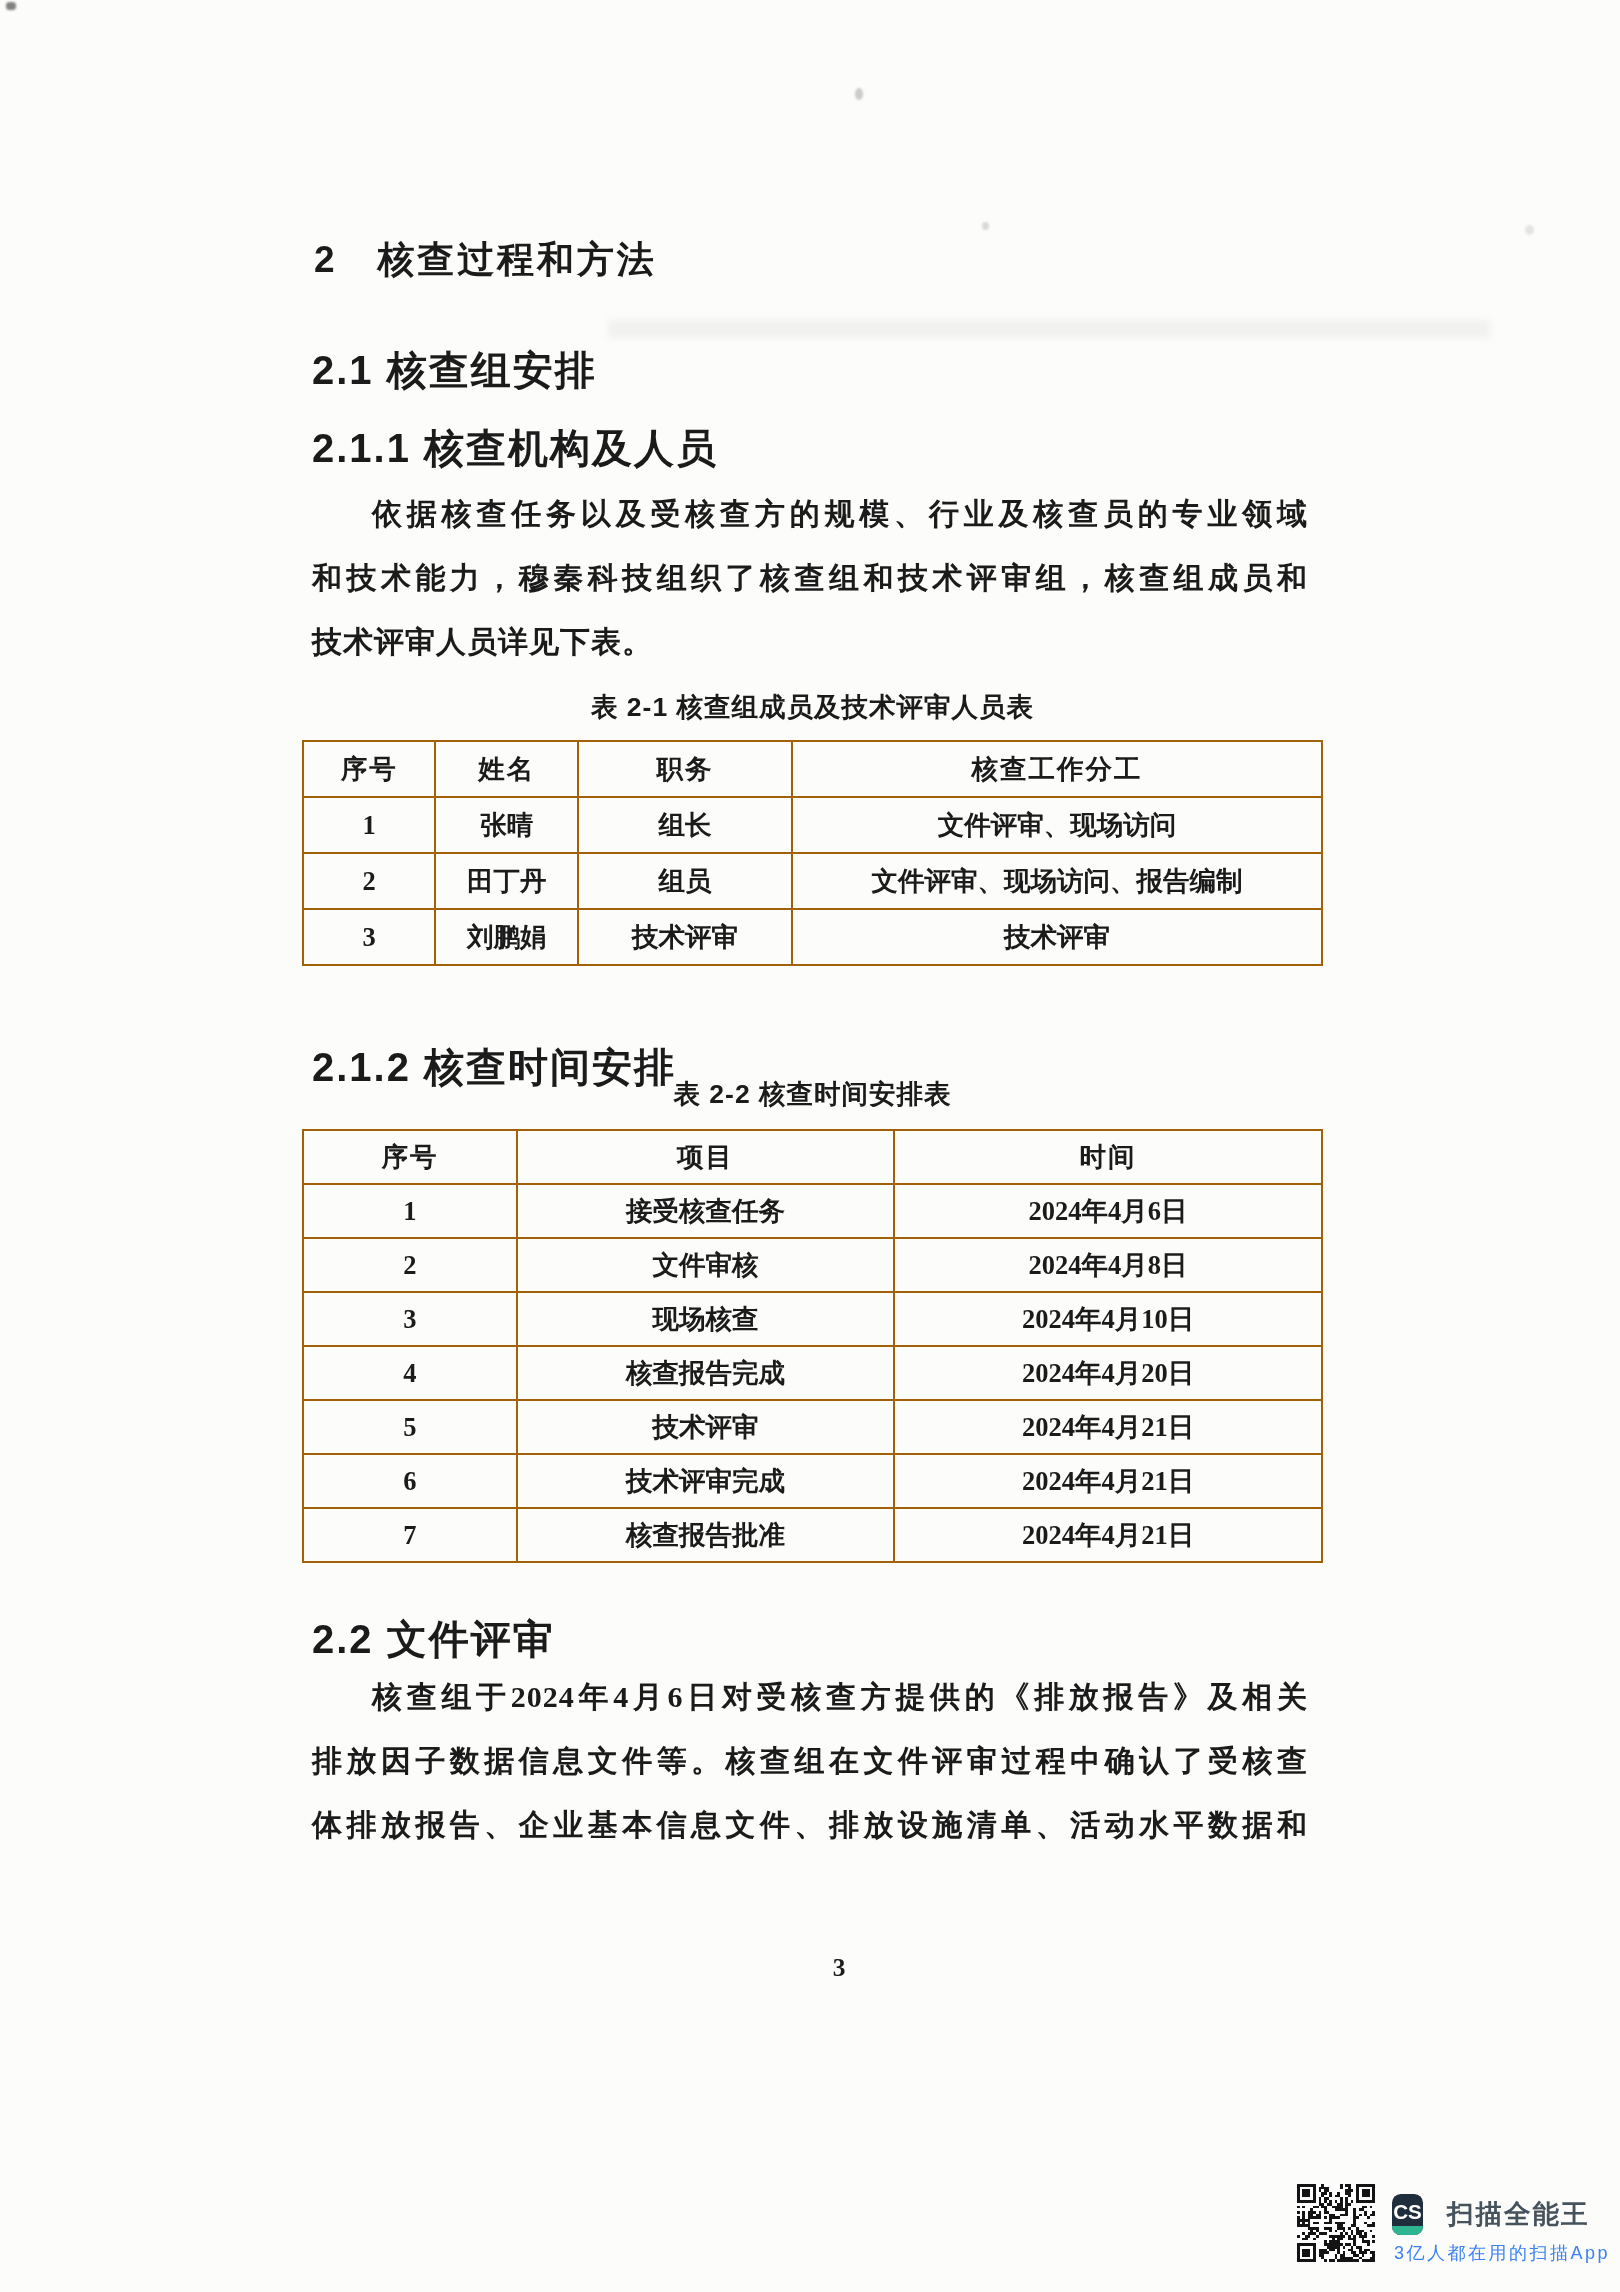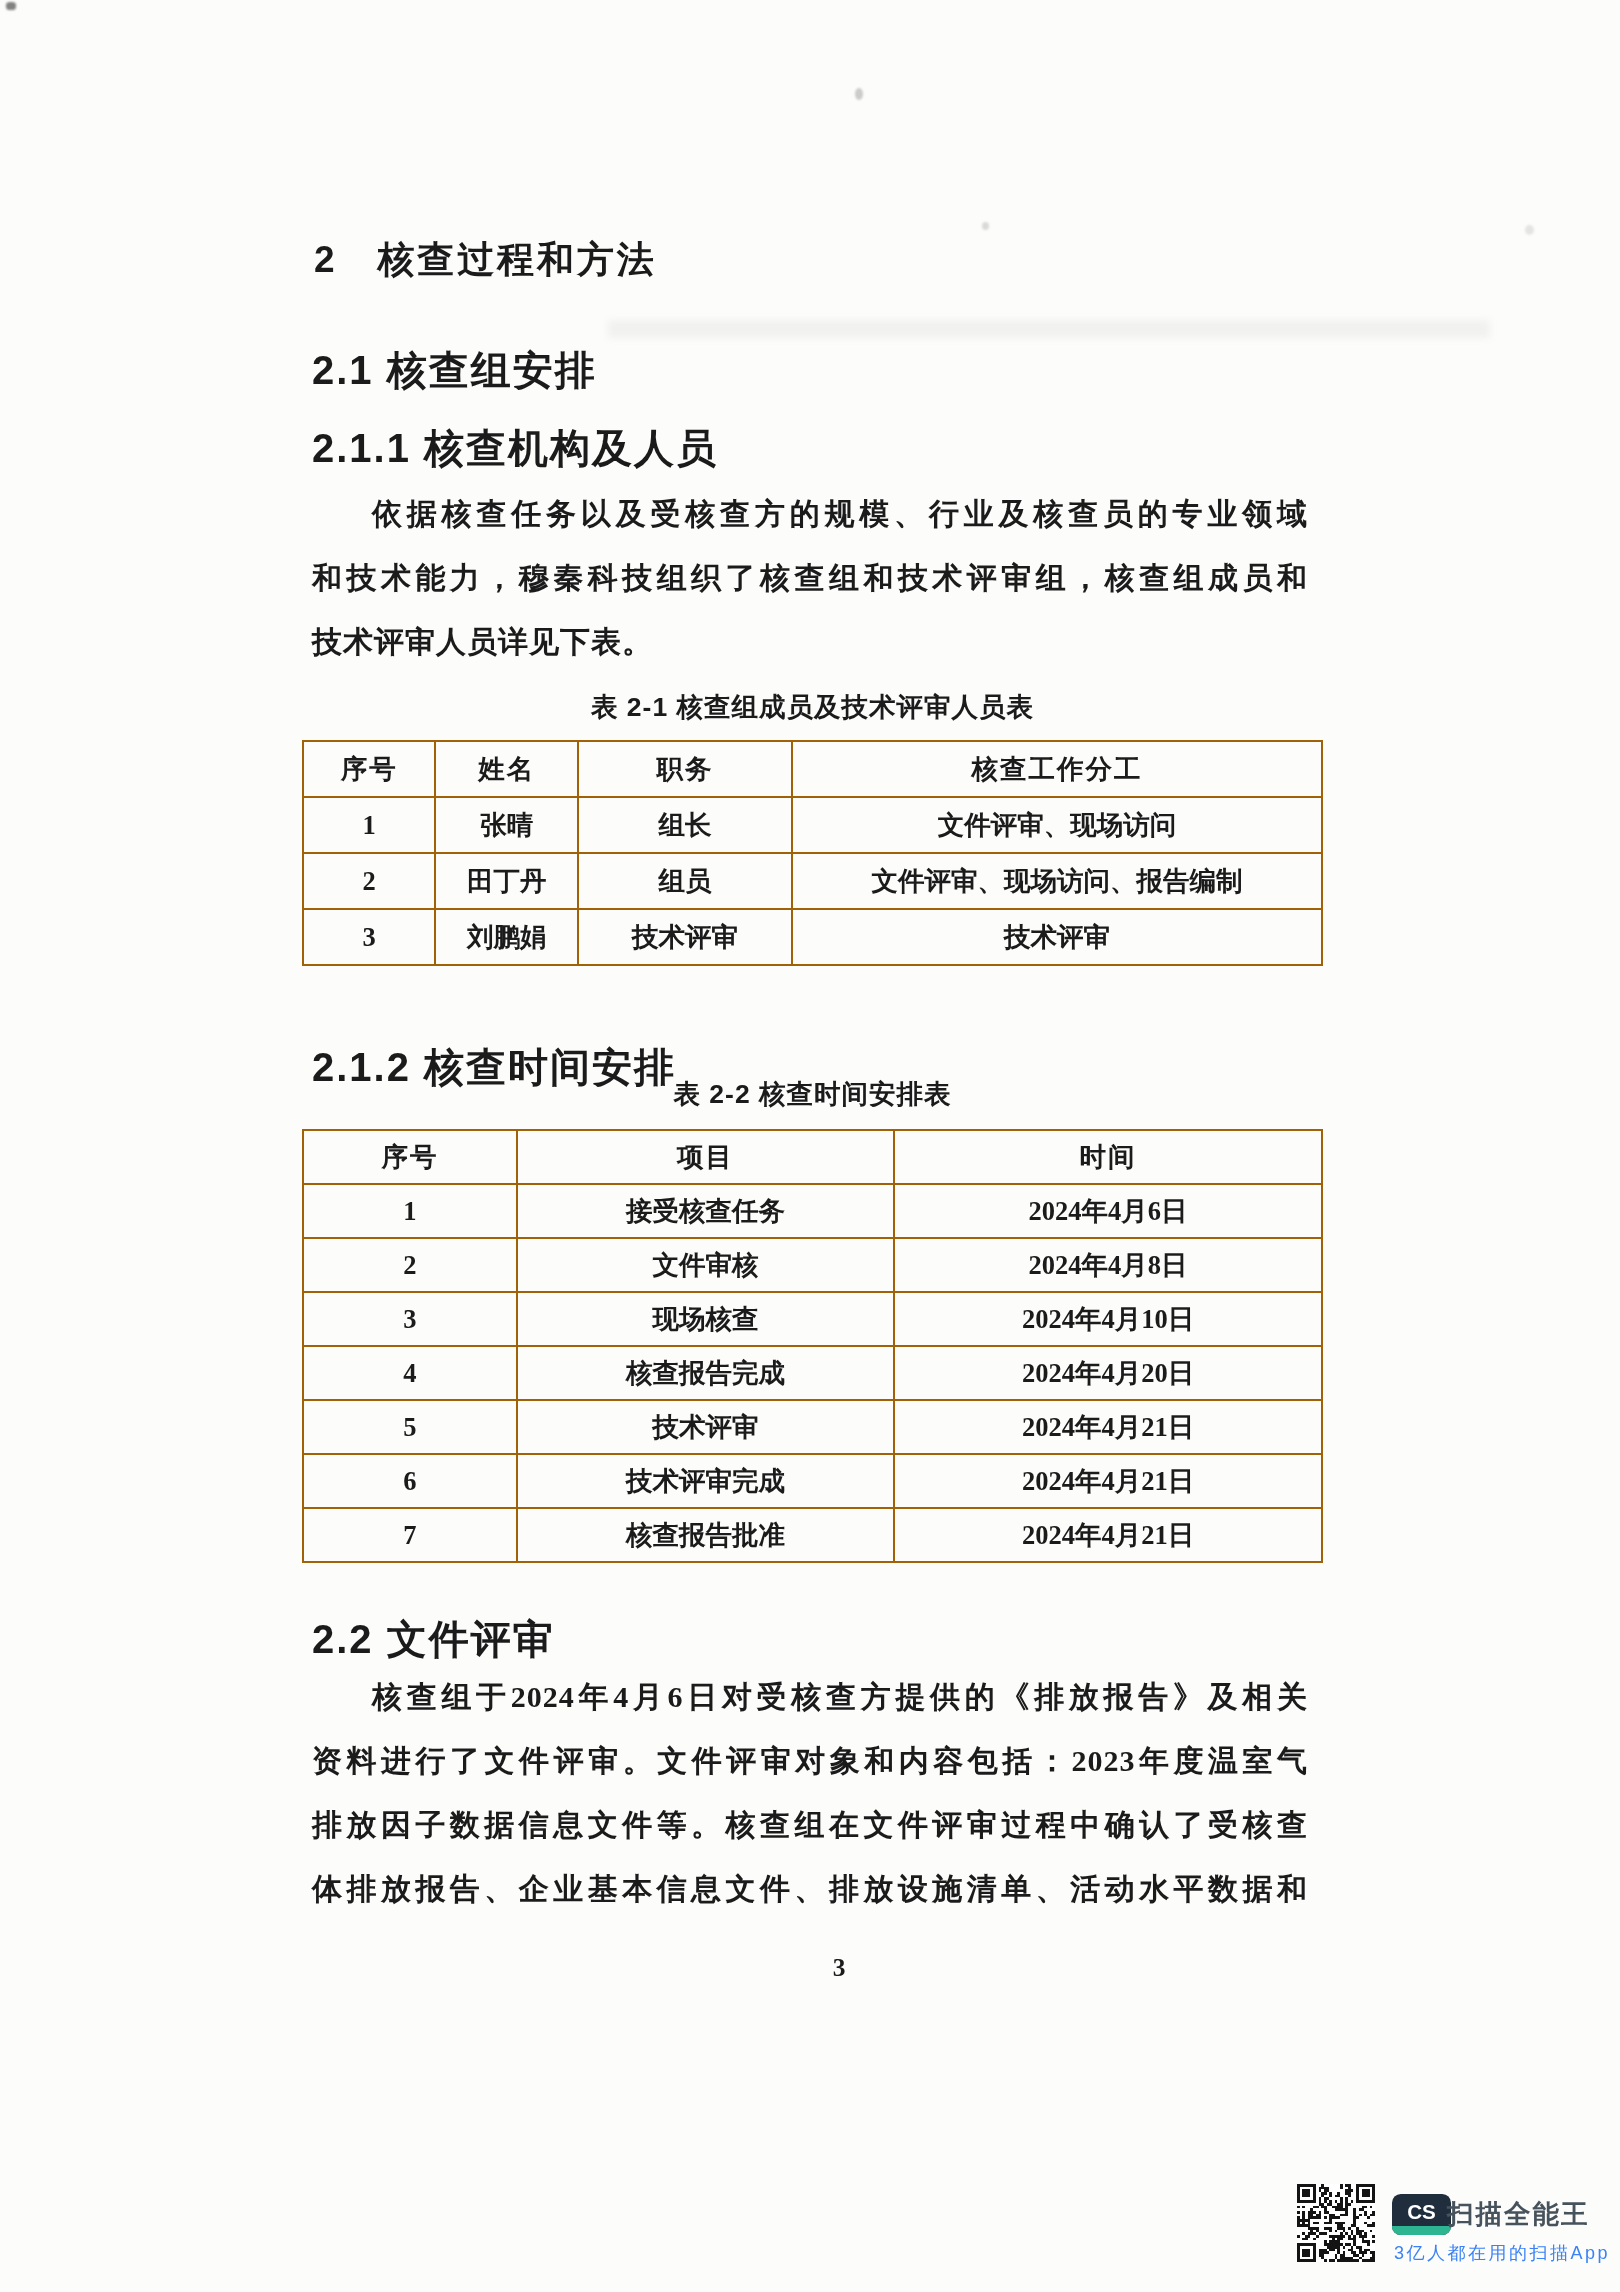--- a/index.html
+++ b/index.html
@@ -58,21 +58,21 @@
   table.doc.t2 td,table.doc.t2 th{height:52px;}
 
   .pageno{
     position:absolute;left:312px;top:1953px;width:1054px;
     text-align:center;font-size:25.5px;font-weight:bold;
   }
 
   
   .qr{position:absolute;left:1297px;top:2184px;width:78px;height:78px;}
   .csicon{
-    position:absolute;left:1392px;top:2194px;width:59px;height:41px;
+    position:absolute;left:1392px;top:2194px;width:31px;height:41px;
     background:#1f2d3d;border-radius:8.8px;
   }
   .csicon .band{position:absolute;left:0;bottom:0;width:100%;height:8.8px;background:#2db592;border-radius:0 0 8.8px 8.8px;}
   .csicon .cs{
     position:absolute;left:0;top:0;width:100%;height:35px;
     display:flex;align-items:center;justify-content:center;
     color:#ffffff;font-family:"Liberation Sans","DejaVu Sans",sans-serif;
     font-weight:bold;font-size:20.6px;letter-spacing:0px;
   }
   .apptitle{
@@ -201,21 +201,20 @@
       <td>核查报告批准</td>
       <td>2024年4月21日</td>
     </tr>
   </tbody>
     </table>
 
   <div class="h2 s22">2.2 文件评审</div>
 
   <div class="para p2">
     <div class="pline fill indent">核查组于2024年4月6日对受核查方提供的《排放报告》及相关</div>
-    <div class="pline fill">资料进行了文件评审。文件评审对象和内容包括：2023年度温室气</div>
     <div class="pline fill">排放因子数据信息文件等。核查组在文件评审过程中确认了受核查</div>
     <div class="pline fill">体排放报告、企业基本信息文件、排放设施清单、活动水平数据和</div>
   </div>
 
   <div class="pageno">3</div>
 
   <svg class="qr" viewBox="0 0 29 29" shape-rendering="crispEdges">
       <rect x="0" y="0" width="29" height="29" fill="#ffffff"></rect>
       <rect x="9" y="0" width="1" height="1" fill="#141414"></rect>
       <rect x="16" y="0" width="1" height="1" fill="#141414"></rect>

